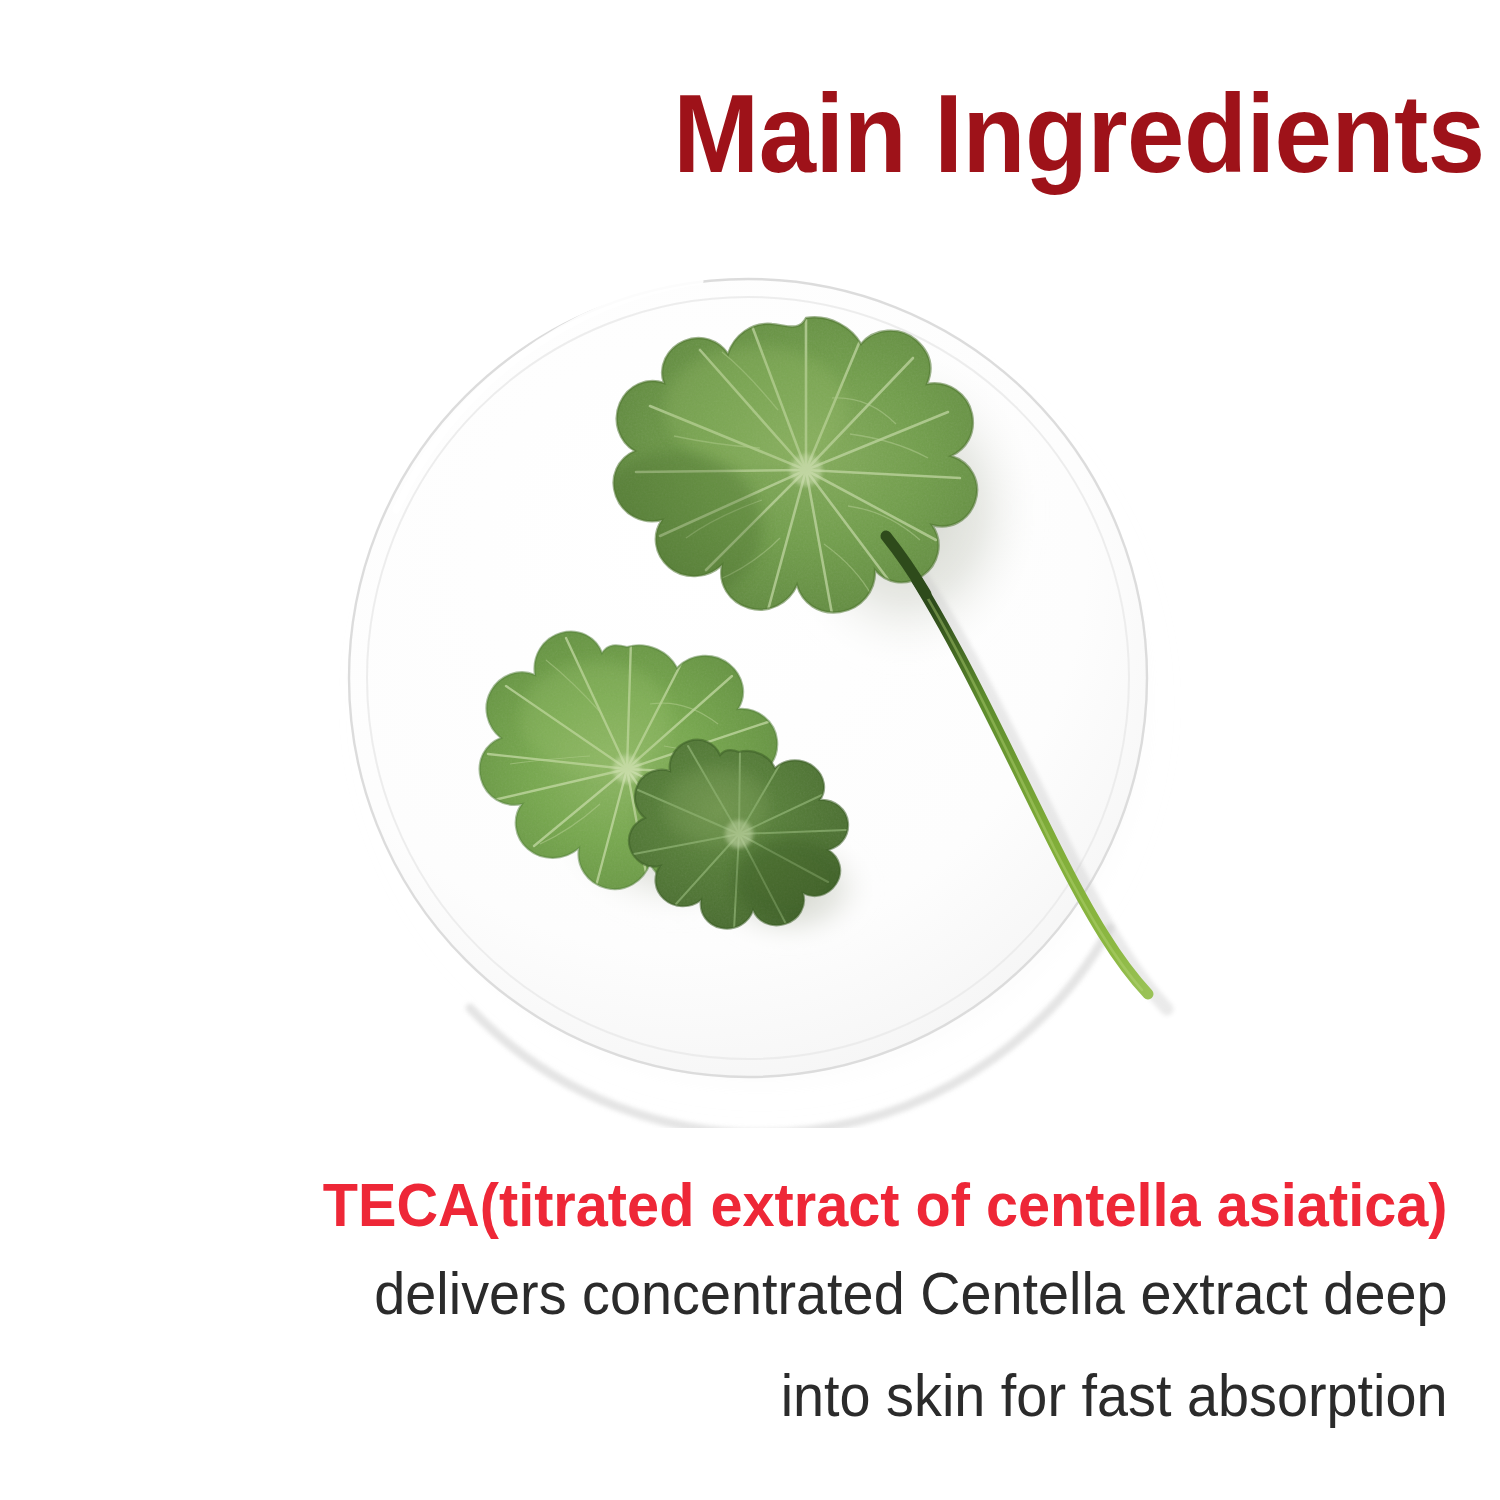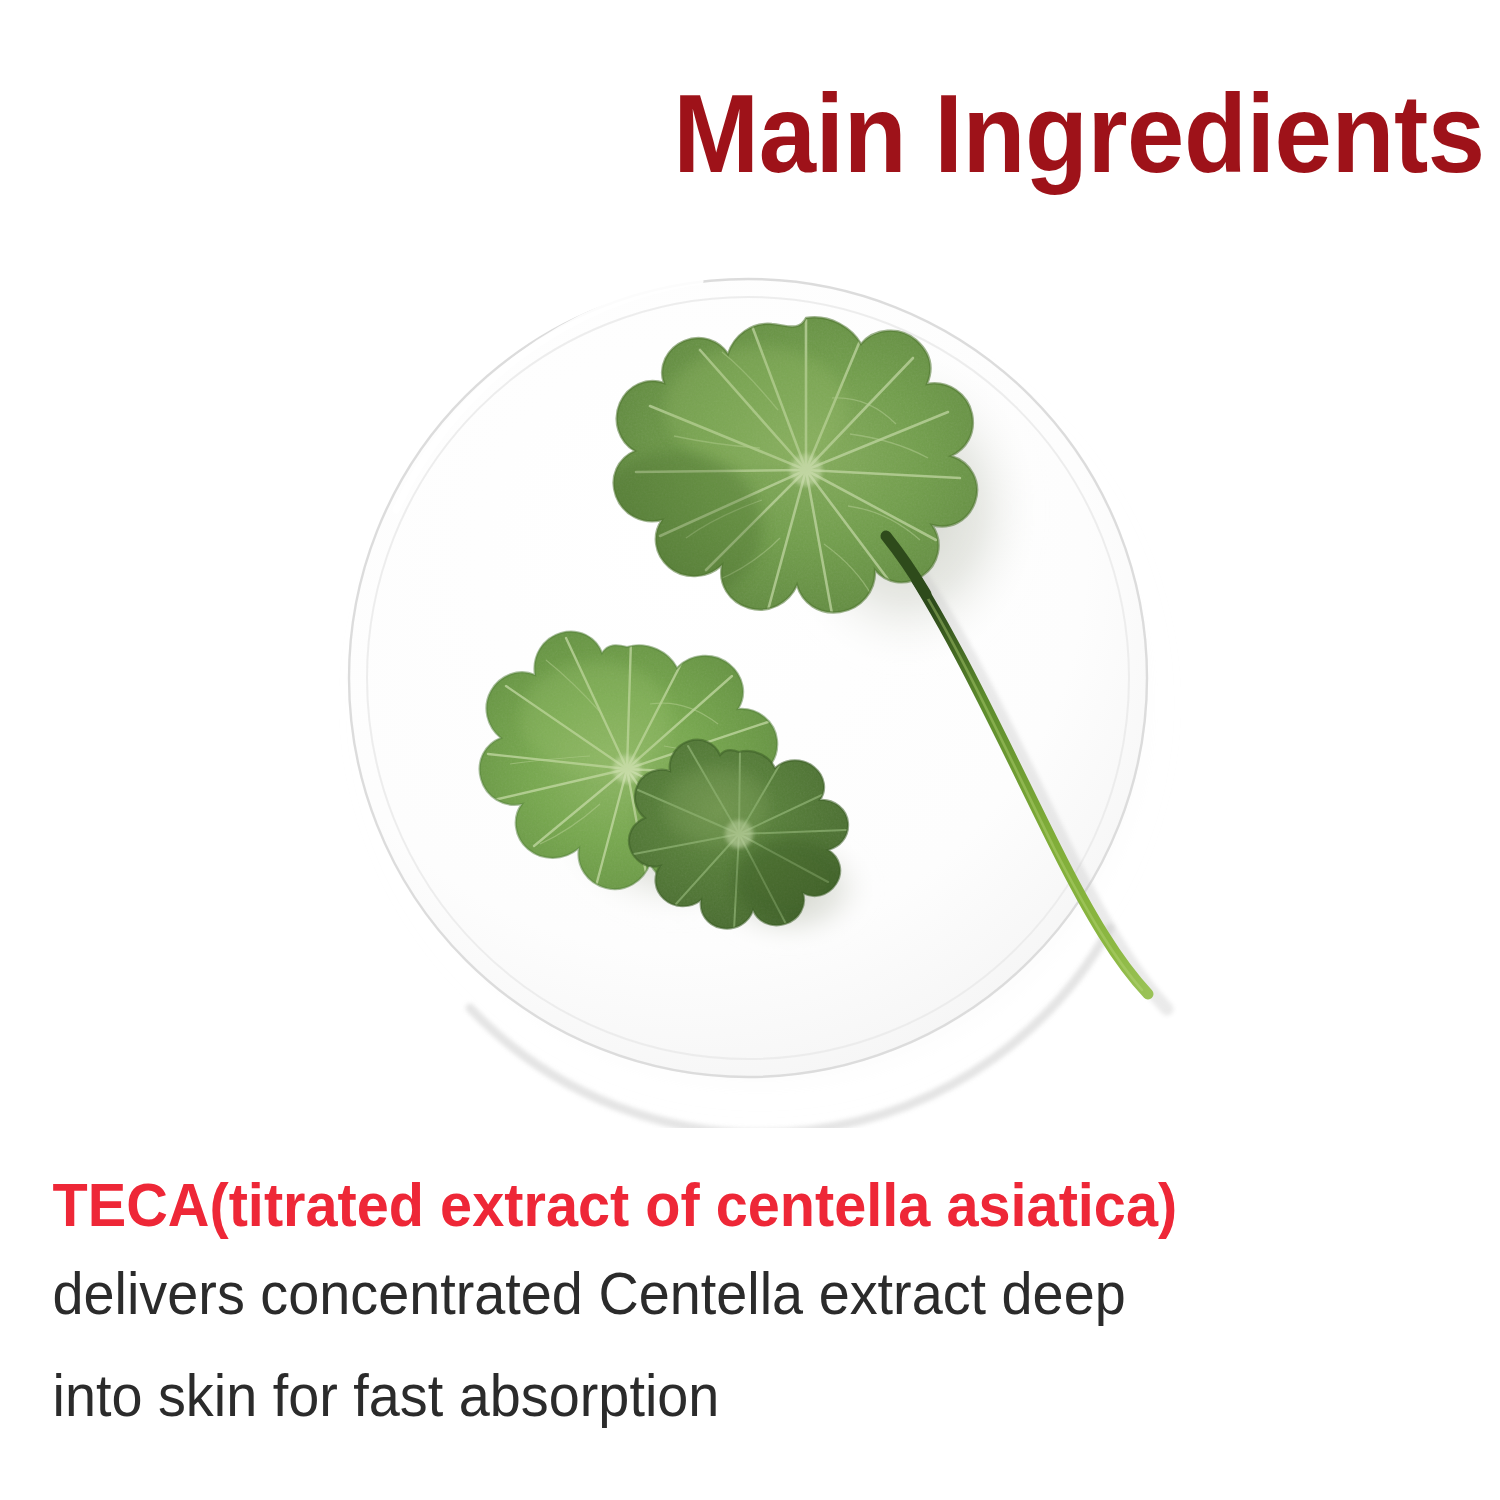--- a/index.html
+++ b/index.html
@@ -59,21 +59,21 @@
     width: 1500px;
     height: 880px;
   }
 
   
   #caption-block {
     position: absolute;
     left: 0;
     top: 1168px;
     width: 1500px;
-    text-align: left;
+    text-align: right;
   }
   .cap-line {
     display: block;
     font-family: "Liberation Sans Narrow", "Liberation Sans", sans-serif;
     white-space: nowrap;
     user-select: none;
   }
   #teca-line {
     font-weight: 700;
     font-size: 62px;

